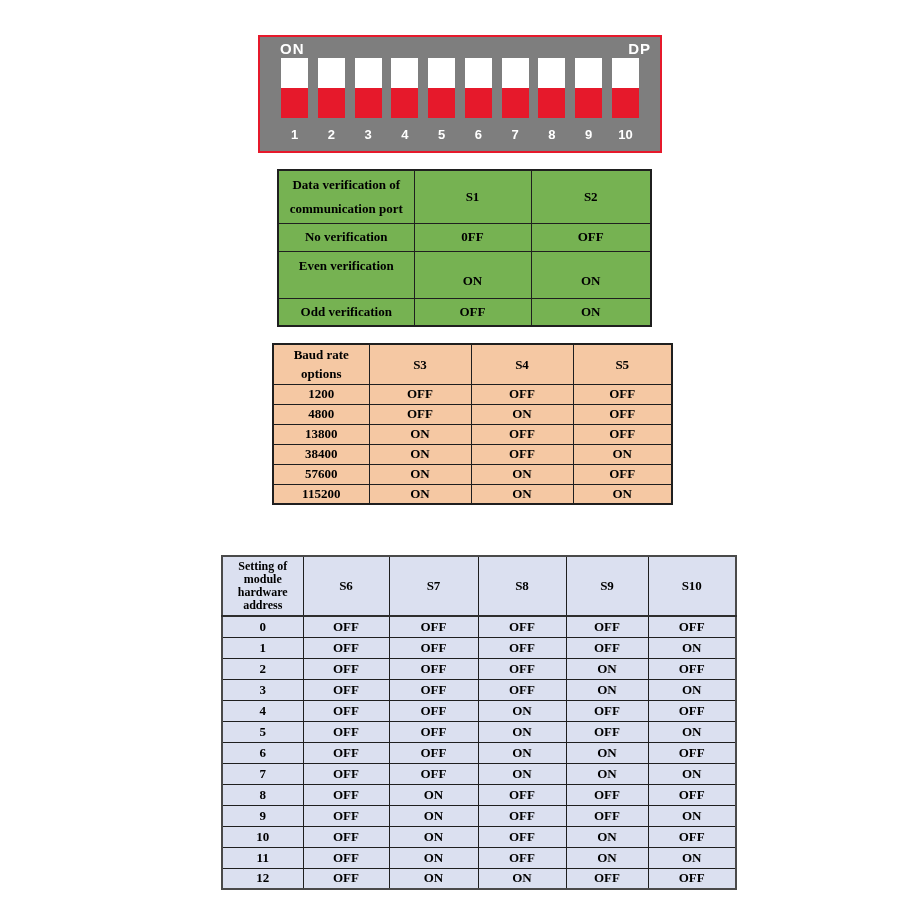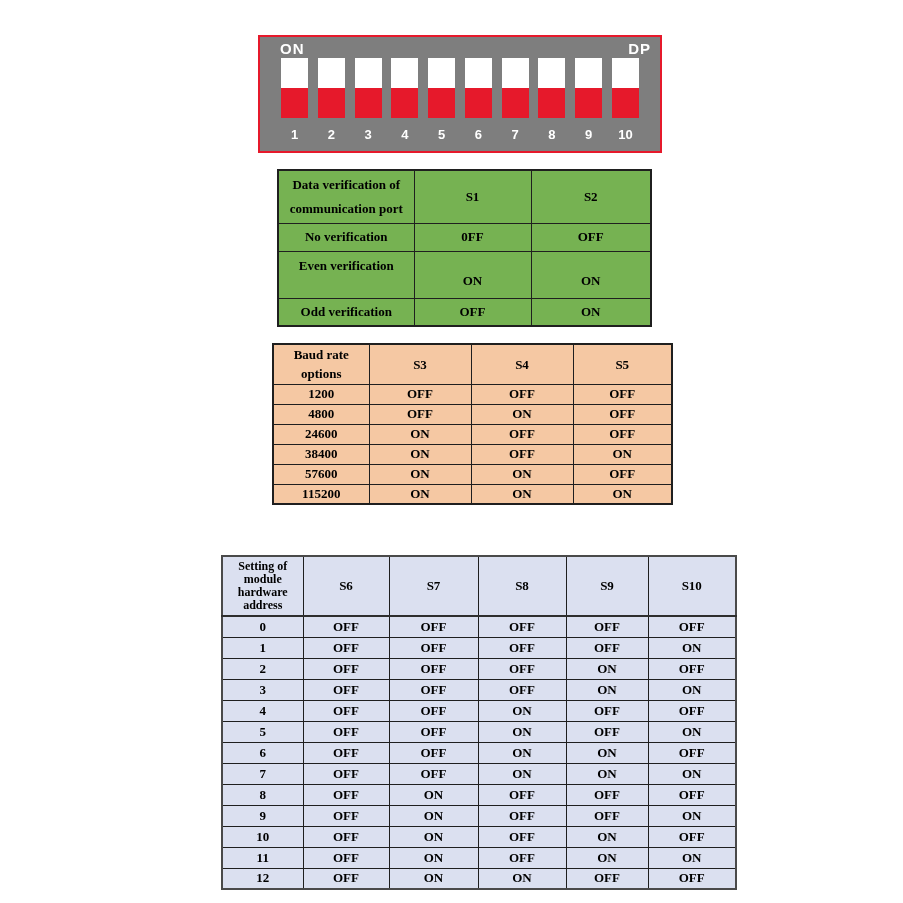--- a/index.html
+++ b/index.html
@@ -177,21 +177,21 @@
         <td>OFF</td>
         <td>OFF</td>
       </tr>
       <tr class="datarow r2">
         <td>4800</td>
         <td>OFF</td>
         <td>ON</td>
         <td>OFF</td>
       </tr>
       <tr class="datarow r4">
-        <td>24600</td>
+        <td>13800</td>
         <td>ON</td>
         <td>OFF</td>
         <td>OFF</td>
       </tr>
       <tr class="datarow r5">
         <td>38400</td>
         <td>ON</td>
         <td>OFF</td>
         <td>ON</td>
       </tr>

